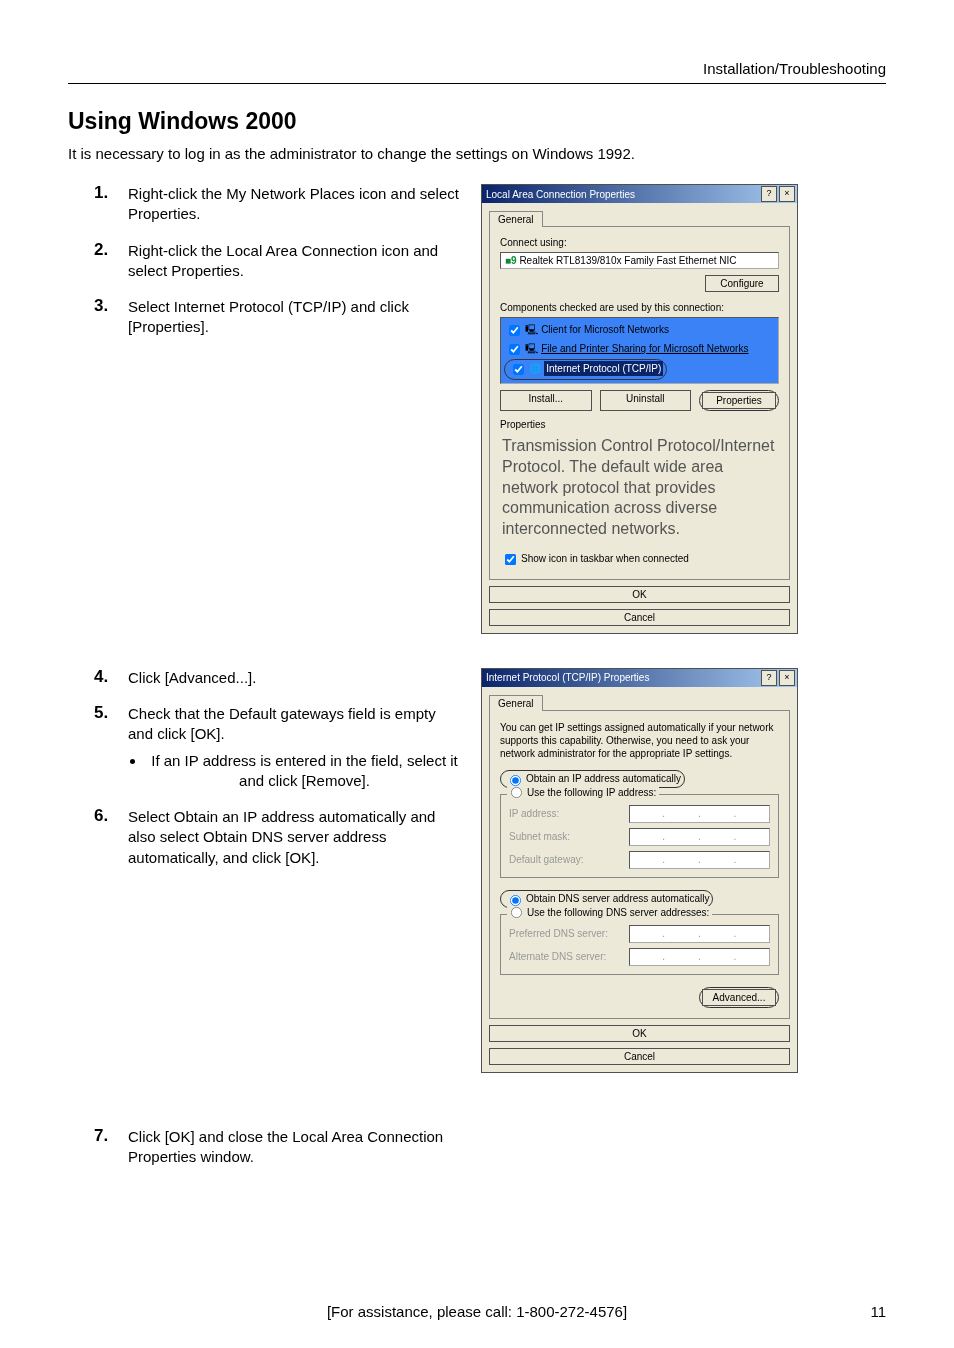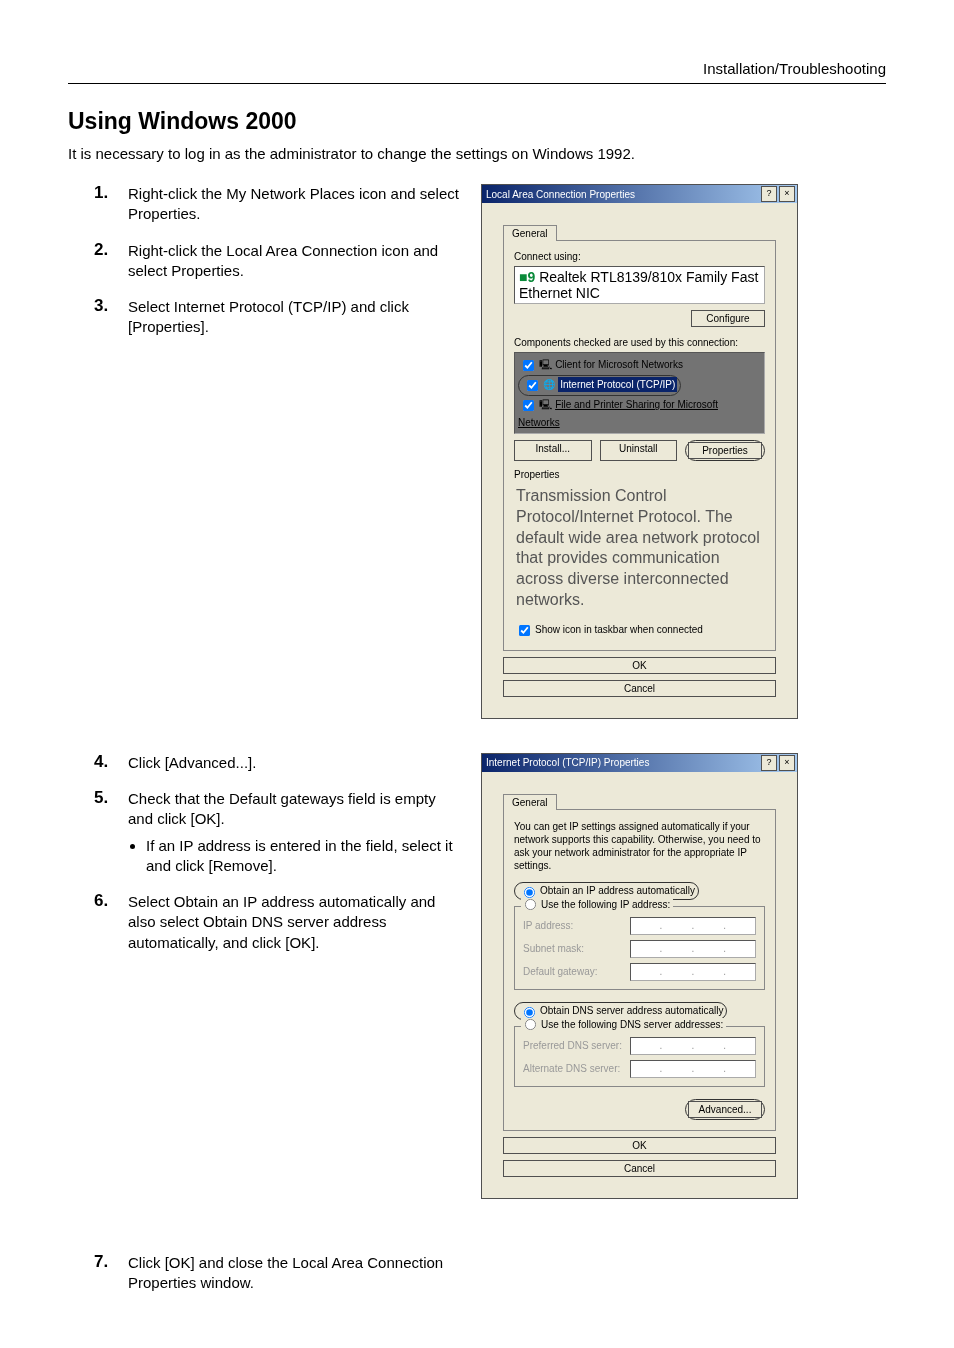--- a/index.html
+++ b/index.html
@@ -59,20 +59,21 @@
     position: absolute;
     left: 26px;
     top: -2px;
     font-size: 17px;
     font-weight: bold;
   }
   ul.sub {
     list-style: disc;
     padding-left: 18px;
     margin: 6px 0 0 0;
+    text-align: center;
   }
   ul.sub li {
     margin-bottom: 4px;
     font-size: 15px;
     line-height: 1.35;
   }
 
   
   .dialog {
     border: 1px solid #505050;
@@ -97,21 +98,21 @@
     background: #ece9d8;
     color: #000;
     border: 1px solid #505050;
     margin-left: 2px;
     font-size: 9px;
     line-height: 12px;
     text-align: center;
     font-family: Arial, sans-serif;
   }
   .dlg-body {
-    padding: 21px;
+    padding: 7px;
   }
   .tab {
     display: inline-block;
     border: 1px solid #888;
     border-bottom: none;
     background: #ece9d8;
     padding: 2px 8px;
     font-size: 10px;
     position: relative;
     top: 1px;
@@ -122,35 +123,35 @@
     background: #ece9d8;
     padding: 10px;
     position: relative;
     z-index: 1;
   }
   .lbl { margin-bottom: 4px; }
   .sunken {
     border: 1px inset #aaa;
     background: #fff;
     padding: 2px 4px;
-    font-size: 14px;
+    font-size: 10px;
   }
   .btn {
     border: 1px solid #505050;
     background: #ece9d8;
     font-size: 10px;
     padding: 2px 0;
     text-align: center;
     display: inline-block;
     min-width: 72px;
   }
   .row-right { text-align: right; }
   .listbox {
     border: 1px inset #aaa;
-    background: #737373;
+    background: #3b82f6;
     padding: 3px;
     font-size: 10px;
     line-height: 1.5;
     margin-bottom: 6px;
   }
   .listbox .sel {
     background: #0a246a;
     color: #fff;
     display: inline-block;
     padding: 0 2px;
@@ -264,24 +265,24 @@
           <div class="tabpanel">
             <div class="lbl">Connect using:</div>
             <div class="sunken" style="margin-bottom:6px;">
               <span style="color:#0a8a3a;font-weight:bold;">■9</span>
               <span>Realtek RTL8139/810x Family Fast Ethernet NIC</span>
             </div>
             <div class="row-right" style="margin-bottom:10px;"><span class="btn">Configure</span></div>
             <div class="lbl">Components checked are used by this connection:</div>
             <div class="listbox">
               <div><input type="checkbox" class="chk" checked="" style="">🖳 <span>Client for Microsoft Networks</span></div>
+              <div><input type="checkbox" class="chk" checked="" style="">🖳 <u>File and Printer Sharing for Microsoft Networks</u></div>
               <div>
                 <span class="circ"><input type="checkbox" class="chk" checked="" style="">🌐 <span class="sel">Internet Protocol (TCP/IP)</span></span>
               </div>
-              <div><input type="checkbox" class="chk" checked="" style="">🖳 <u>File and Printer Sharing for Microsoft Networks</u></div>
             </div>
             <div class="btn-row" style="margin-bottom:8px;">
               <span class="btn">Install...</span>
               <span class="btn">Uninstall</span>
               <span class="circ-prop"><span class="btn">Properties</span></span>
             </div>
             <div class="lbl">Properties</div>
             <div class="desc-box">Transmission Control Protocol/Internet Protocol. The default wide area network protocol that provides communication across diverse interconnected networks.</div>
             <div><input type="checkbox" class="chk" checked="" style=""><span>Show icon in taskbar when connected</span></div>
           </div>

